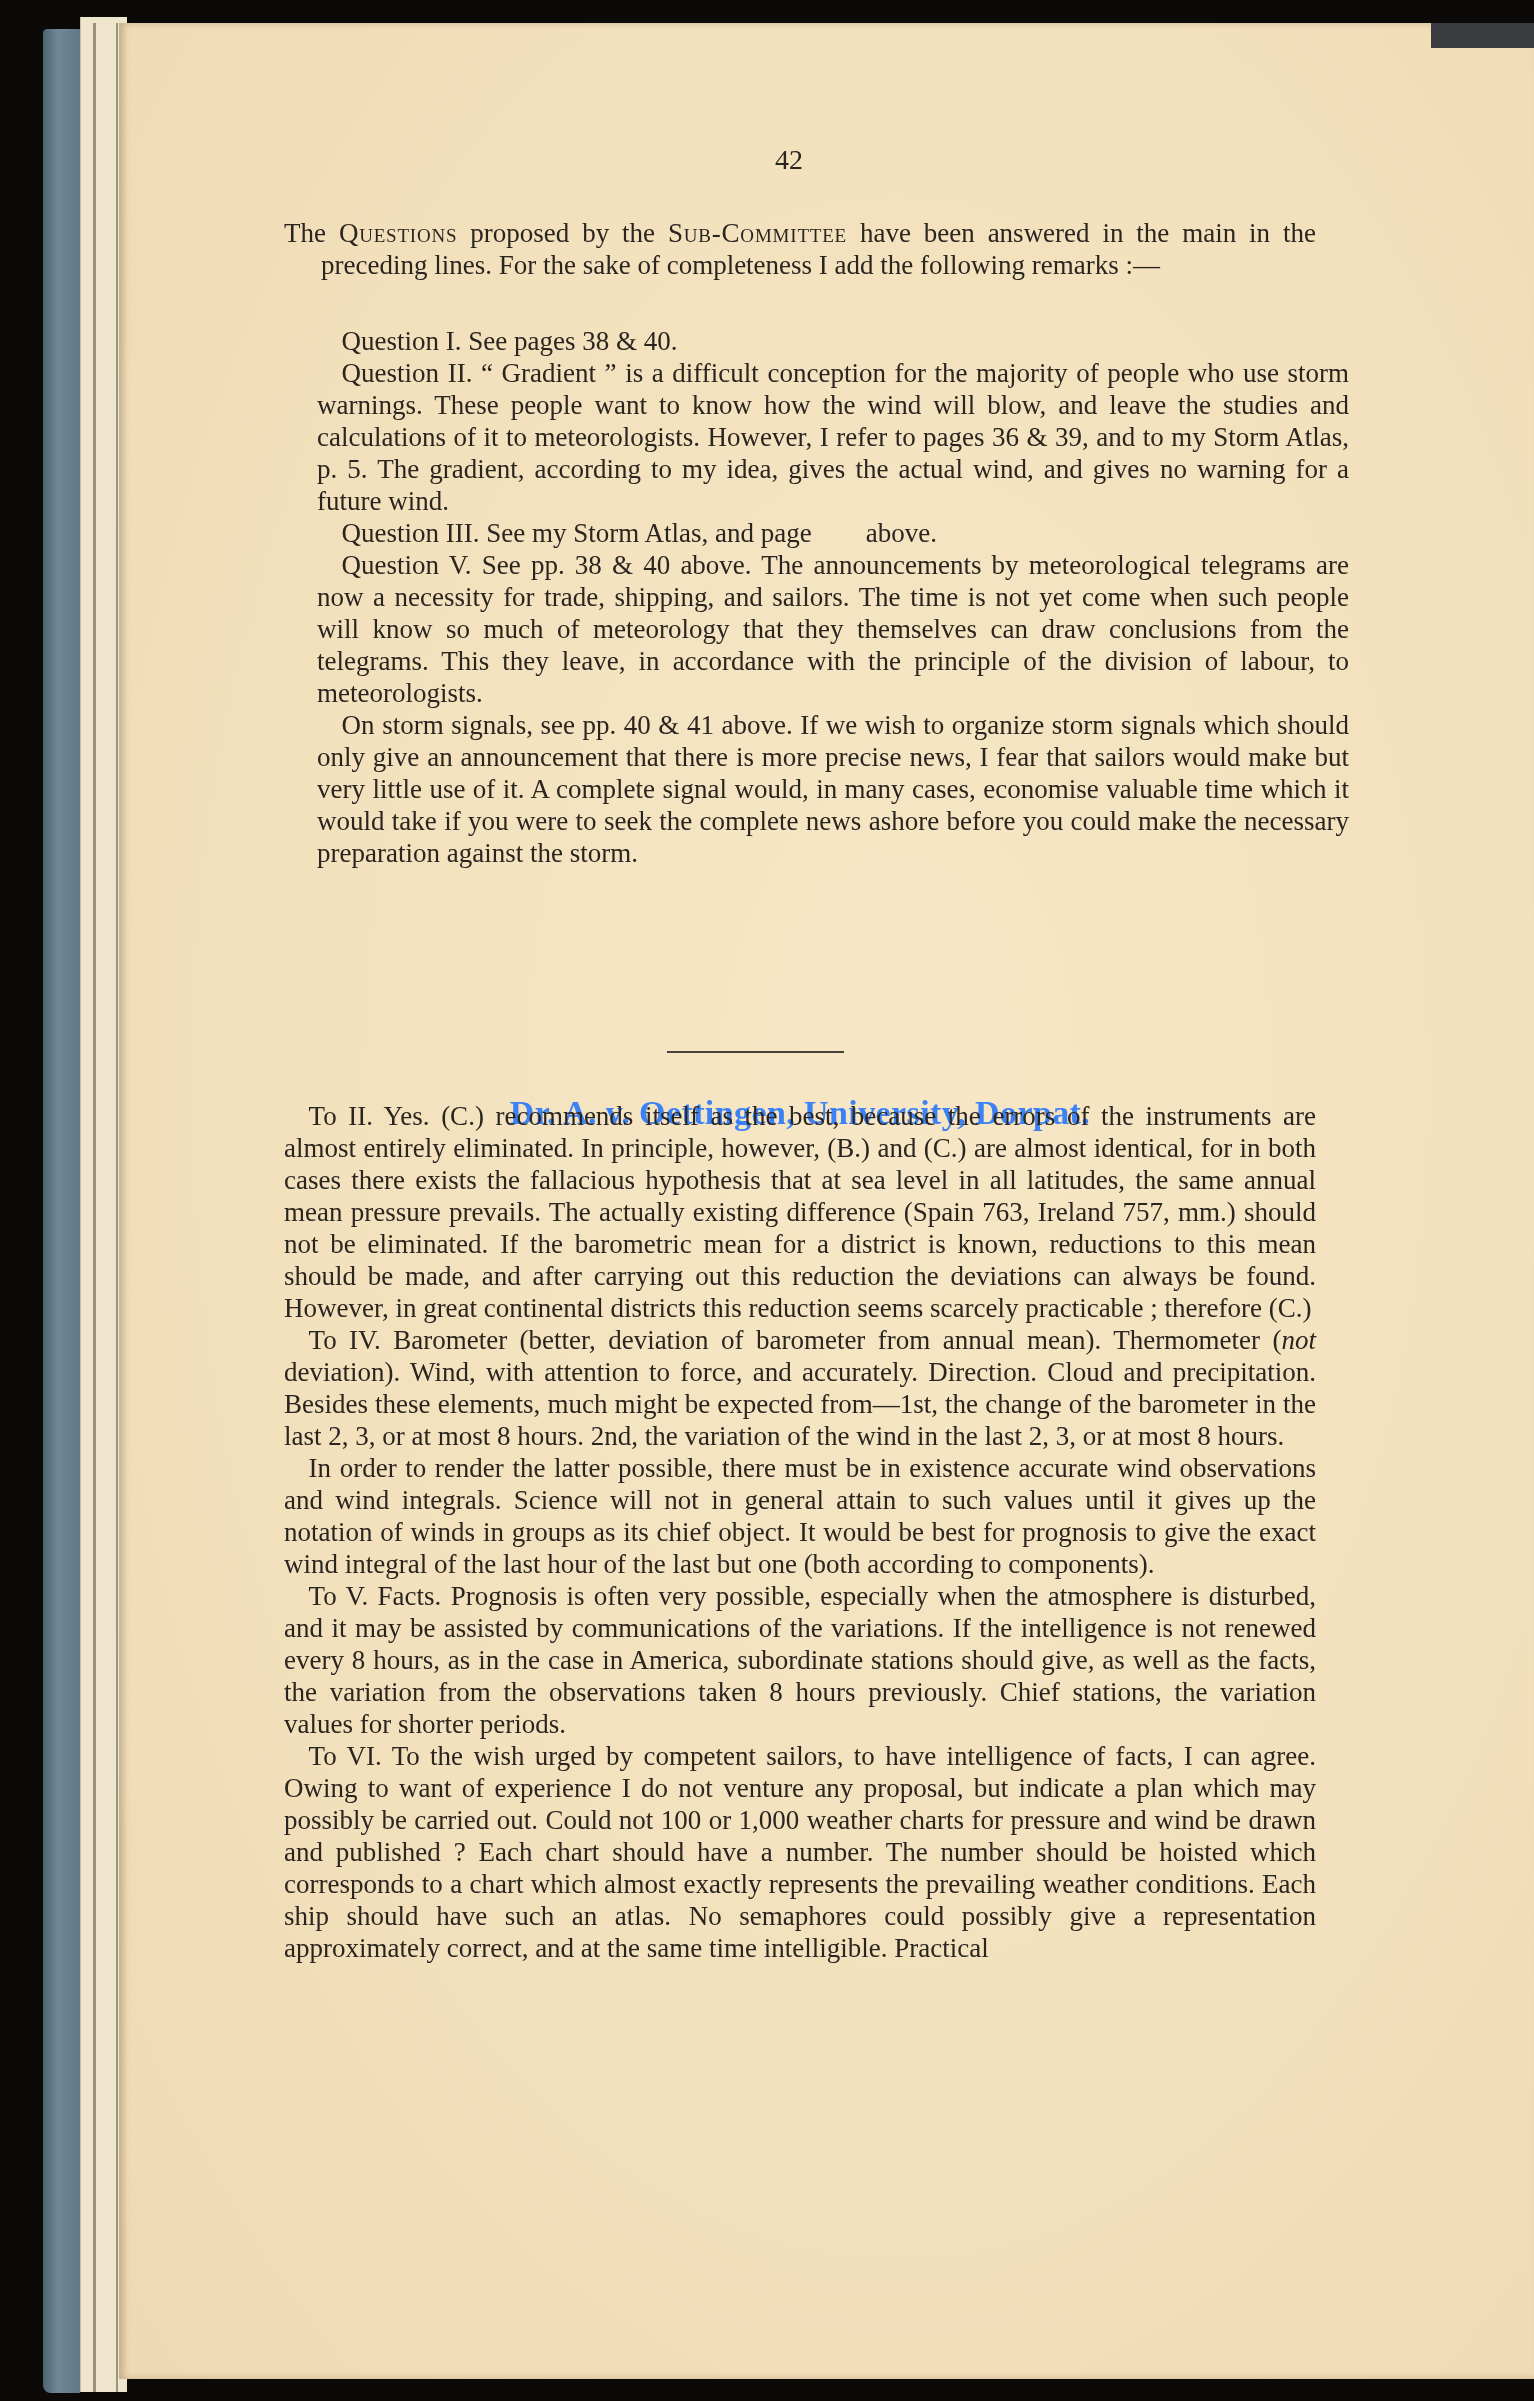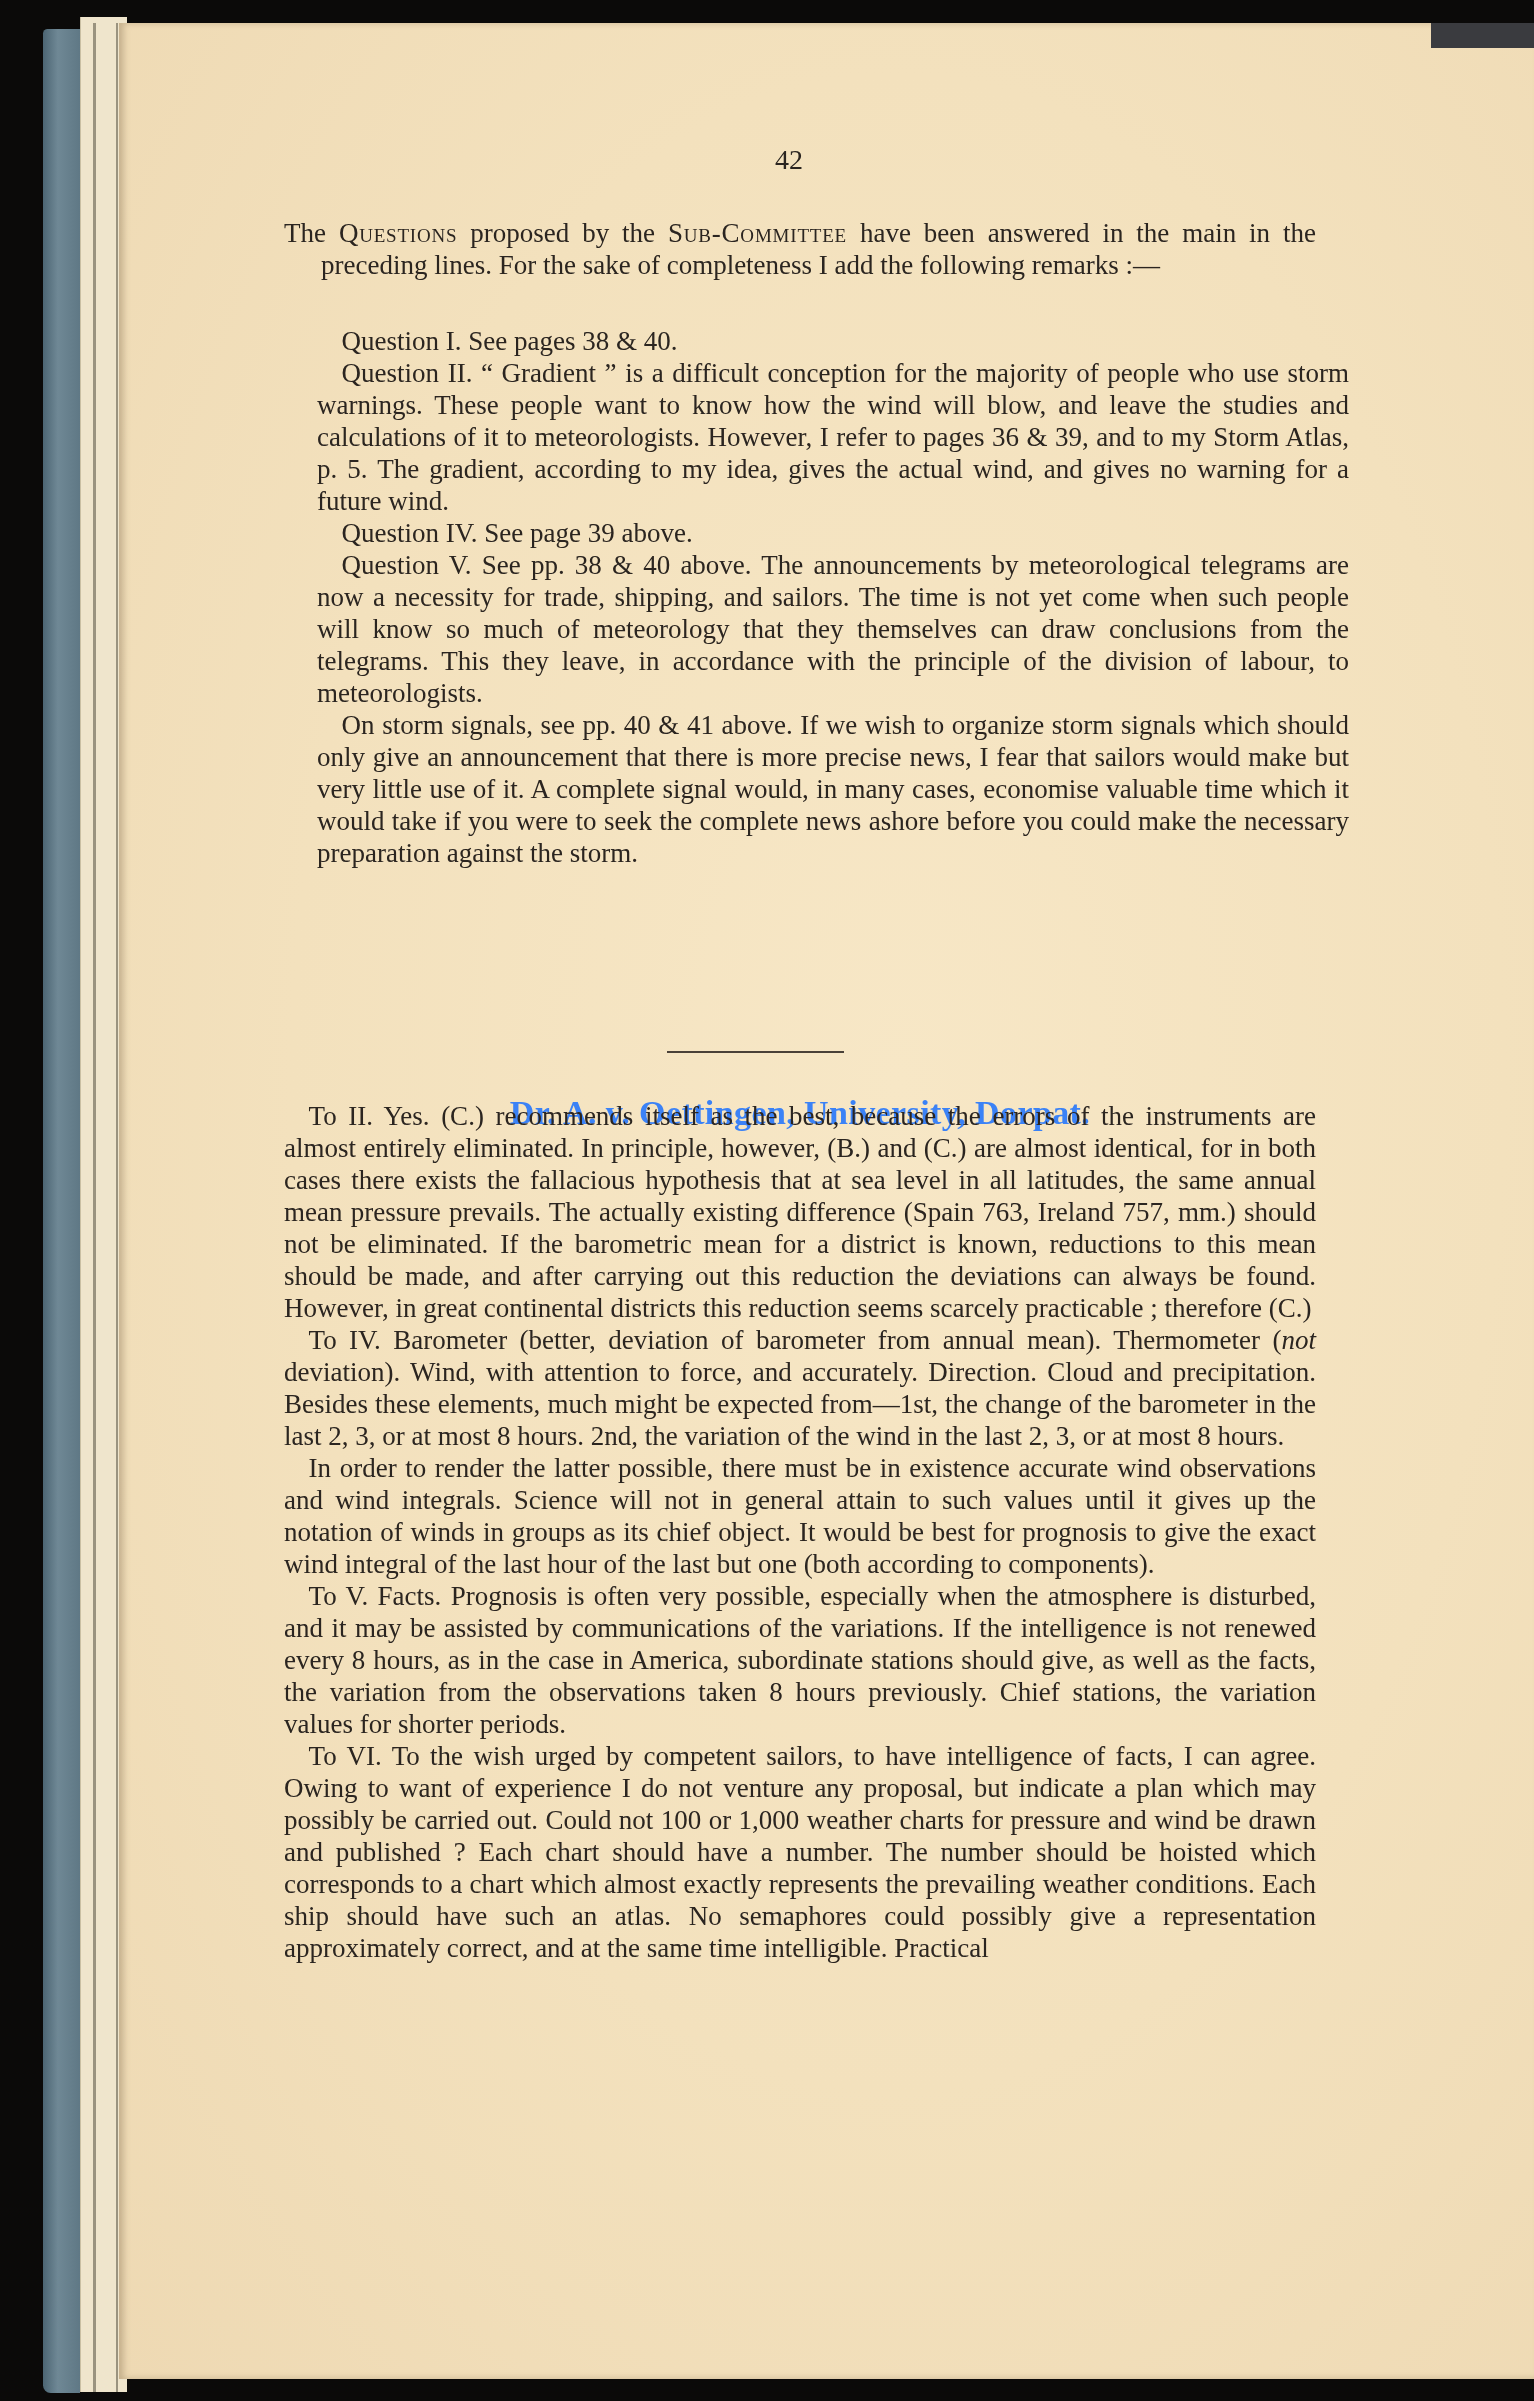--- a/index.html
+++ b/index.html
@@ -75,21 +75,21 @@
 
 <div class="content">
 
   <div class="intro">
     <p class="hang"><span>The </span><span class="sc">Questions</span><span> proposed by the </span><span class="sc">Sub-Committee</span><span> have been answered in the main in the preceding lines. For the sake of completeness I add the following remarks :—</span></p>
   </div>
 
   <div class="q-block" style="width:1032px;margin-left:33px;">
     <p class="ind">Question I. See pages 38 &amp; 40.</p>
     <p class="ind">Question II. “ Gradient ” is a difficult conception for the majority of people who use storm warnings. These people want to know how the wind will blow, and leave the studies and calculations of it to meteorologists. However, I refer to pages 36 &amp; 39, and to my Storm Atlas, p. 5. The gradient, according to my idea, gives the actual wind, and gives no warning for a future wind.</p>
-    <p class="ind">Question IV. See page 39 above.</p>
+    <p class="ind" style="white-space:pre-wrap;">Question III. See my Storm Atlas, and page        above.</p>
     <p class="ind">Question V. See pp. 38 &amp; 40 above. The announcements by meteorological telegrams are now a necessity for trade, shipping, and sailors. The time is not yet come when such people will know so much of meteorology that they themselves can draw conclusions from the telegrams. This they leave, in accordance with the principle of the division of labour, to meteorologists.</p>
     <p class="ind">On storm signals, see pp. 40 &amp; 41 above. If we wish to organize storm signals which should only give an announcement that there is more precise news, I fear that sailors would make but very little use of it. A complete signal would, in many cases, economise valuable time which it would take if you were to seek the complete news ashore before you could make the necessary preparation against the storm.</p>
   </div>
 
   <div class="rule" style="left:383px;"></div>
 
   <div class="heading">Dr. A. v. Oettingen, University, Dorpat.</div>
 
   <div class="answers" style="width:1032px;">
     <p class="ind">To II. Yes. (C.) recommends itself as the best, because the errors of the instruments are almost entirely eliminated. In principle, however, (B.) and (C.) are almost identical, for in both cases there exists the fallacious hypothesis that at sea level in all latitudes, the same annual mean pressure prevails. The actually existing difference (Spain 763, Ireland 757, mm.) should not be eliminated. If the barometric mean for a district is known, reductions to this mean should be made, and after carrying out this reduction the deviations can always be found. However, in great continental districts this reduction seems scarcely practicable ; therefore (C.)</p>

